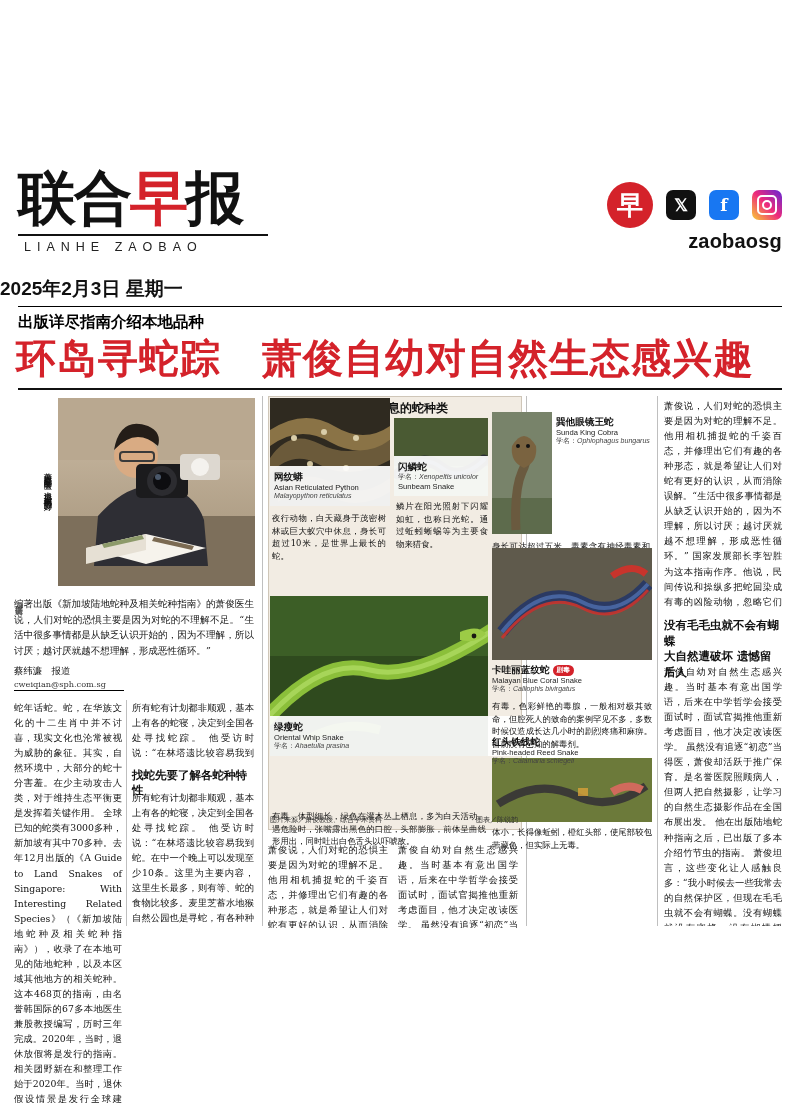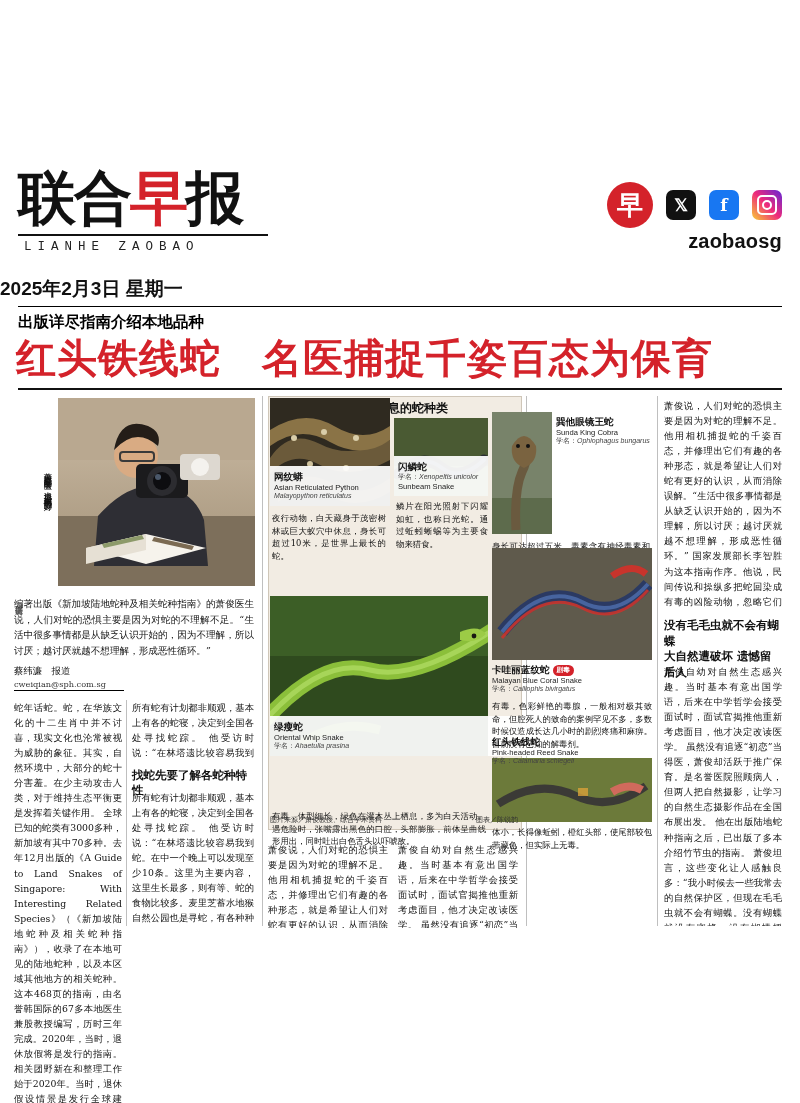--- a/index.html
+++ b/index.html
@@ -3,21 +3,21 @@
 <meta charset="utf-8">
 <style>
   html,body{margin:0;padding:0;background:#ffffff;}
   body{width:800px;height:1103px;font-family:"Liberation Sans",sans-serif;color:#111;position:relative;overflow:hidden;}
   .page{position:relative;width:800px;height:1103px;background:#fff;}
 
   
   .masthead{position:absolute;left:0;top:168px;width:800px;height:110px;}
   .logo-cn{position:absolute;left:18px;top:2px;font-family:Liberation Serif, serif;font-weight:700;font-size:58px;letter-spacing:-2px;color:#111;line-height:1;}
   .logo-cn .redchar{color:#d4222a;}
-  .logo-en{position:absolute;left:24px;top:72px;font-size:12.5px;letter-spacing:6px;color:#222;font-family:Liberation Mono, monospace;text-align:right;}
+  .logo-en{position:absolute;left:24px;top:72px;font-size:12.5px;letter-spacing:6px;color:#222;font-family:Liberation Sans, sans-serif;text-align:right;}
   .logo-rule{position:absolute;left:18px;top:66px;width:250px;height:2px;background:#111;}
 
   .social{position:absolute;right:18px;top:14px;display:flex;align-items:center;gap:13px;}
   .zao-badge{width:46px;height:46px;border-radius:50%;background:#d4222a;color:#fff;display:flex;align-items:center;justify-content:center;font-family:"DejaVu Serif",serif;font-weight:700;font-size:26px;}
   .sicon{width:30px;height:30px;border-radius:7px;display:flex;align-items:center;justify-content:center;color:#fff;font-weight:700;font-size:17px;}
   .sicon.x{background:#111;}
   .sicon.fb{background:#1877f2;font-family:"DejaVu Serif",serif;}
   .sicon.ig{background:linear-gradient(45deg,#f9ce34,#ee2a7b,#6228d7);position:relative;}
   .sicon.ig .ring{width:16px;height:16px;border:2.4px solid #fff;border-radius:5px;position:relative;}
   .sicon.ig .ring:after{content:"";position:absolute;left:3px;top:3px;width:6px;height:6px;border:2px solid #fff;border-radius:50%;}
@@ -84,21 +84,21 @@
           <div class="ring"></div>
         </div>
     </div>
     <div class="zaobaosg">zaobaosg</div>
   </div>
 
   <div class="dateline">2025年2月3日 星期一</div>
   <div class="mast-rule"></div>
 
   <div class="kicker">出版详尽指南介绍本地品种</div>
-  <div class="headline">红头铁线蛇　名医捕捉千姿百态为保育</div>
+  <div class="headline">环岛寻蛇踪　萧俊自幼对自然生态感兴趣</div>
   <div class="head-rule"></div>
 
   <div class="vrule" style="left:262px;top:396px;height:530px;"></div>
   <div class="vrule" style="left:526px;top:396px;height:530px;"></div>
   <div class="vrule" style="left:657px;top:396px;height:530px;"></div>
   <div class="vrule" style="left:126px;top:700px;height:226px;"></div>
 
   <div class="photo-main">
     <svg width="197" height="188" viewBox="0 0 197 188">
       <defs>

